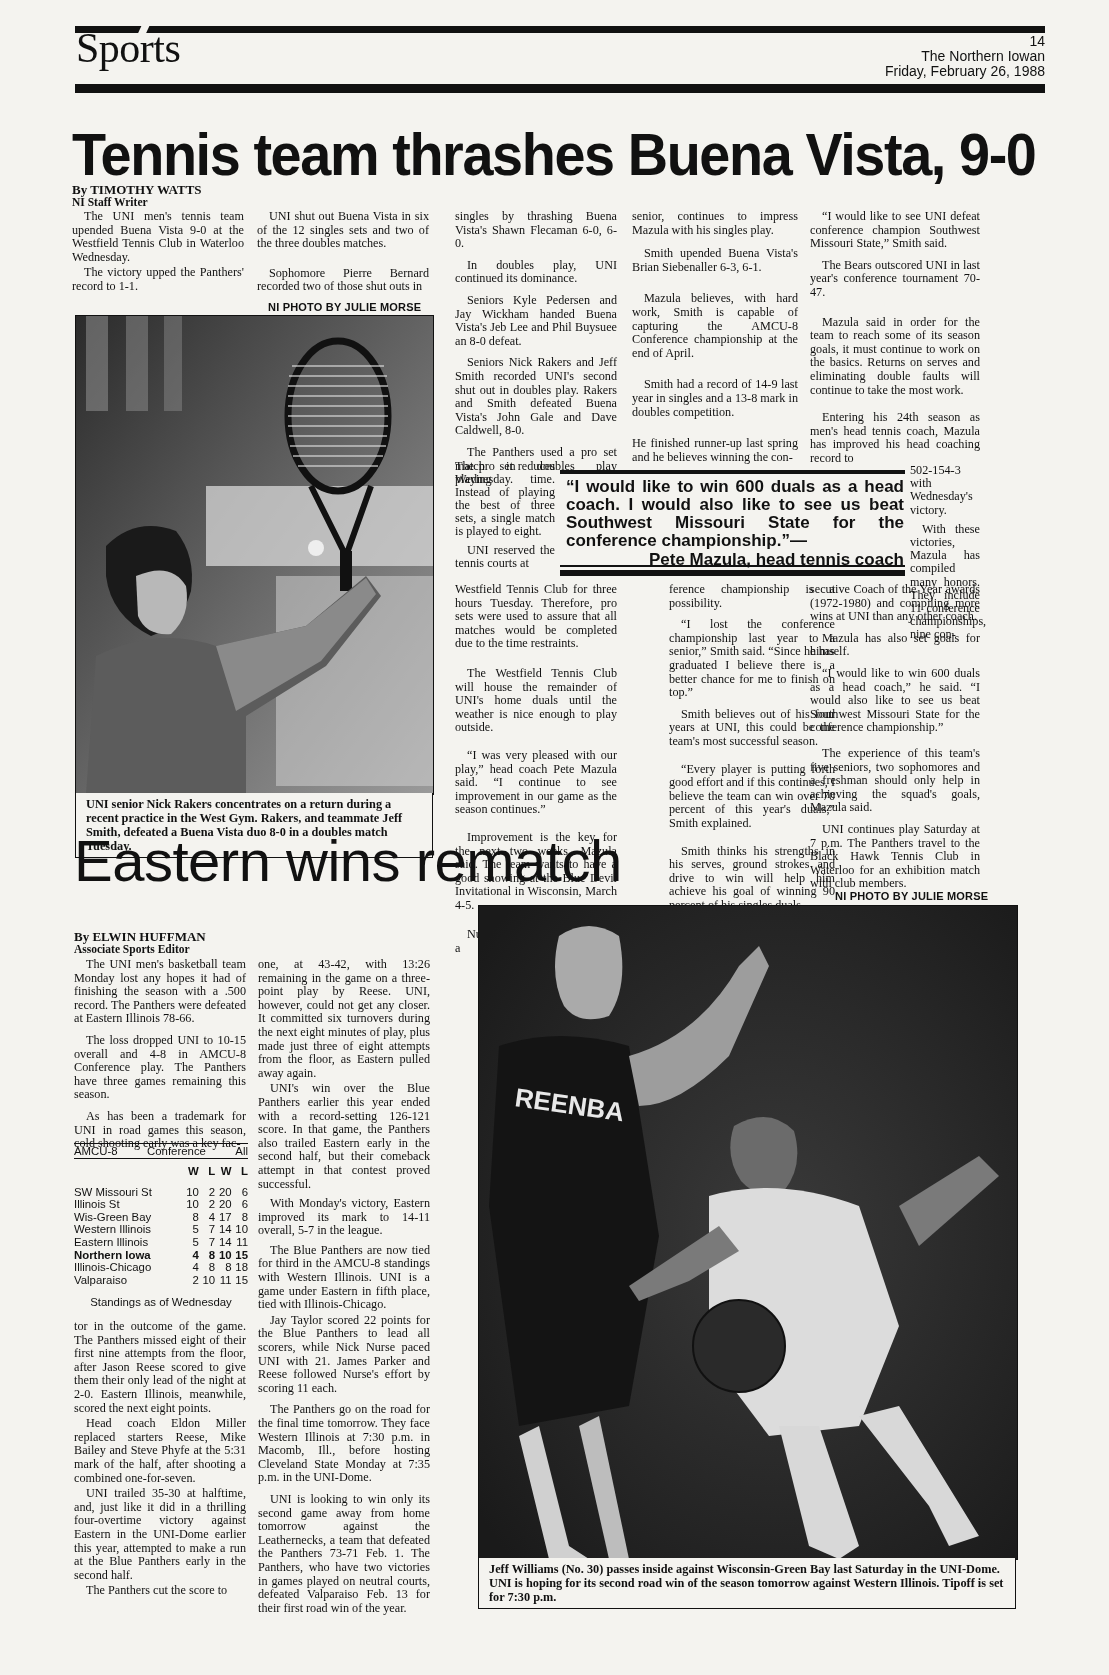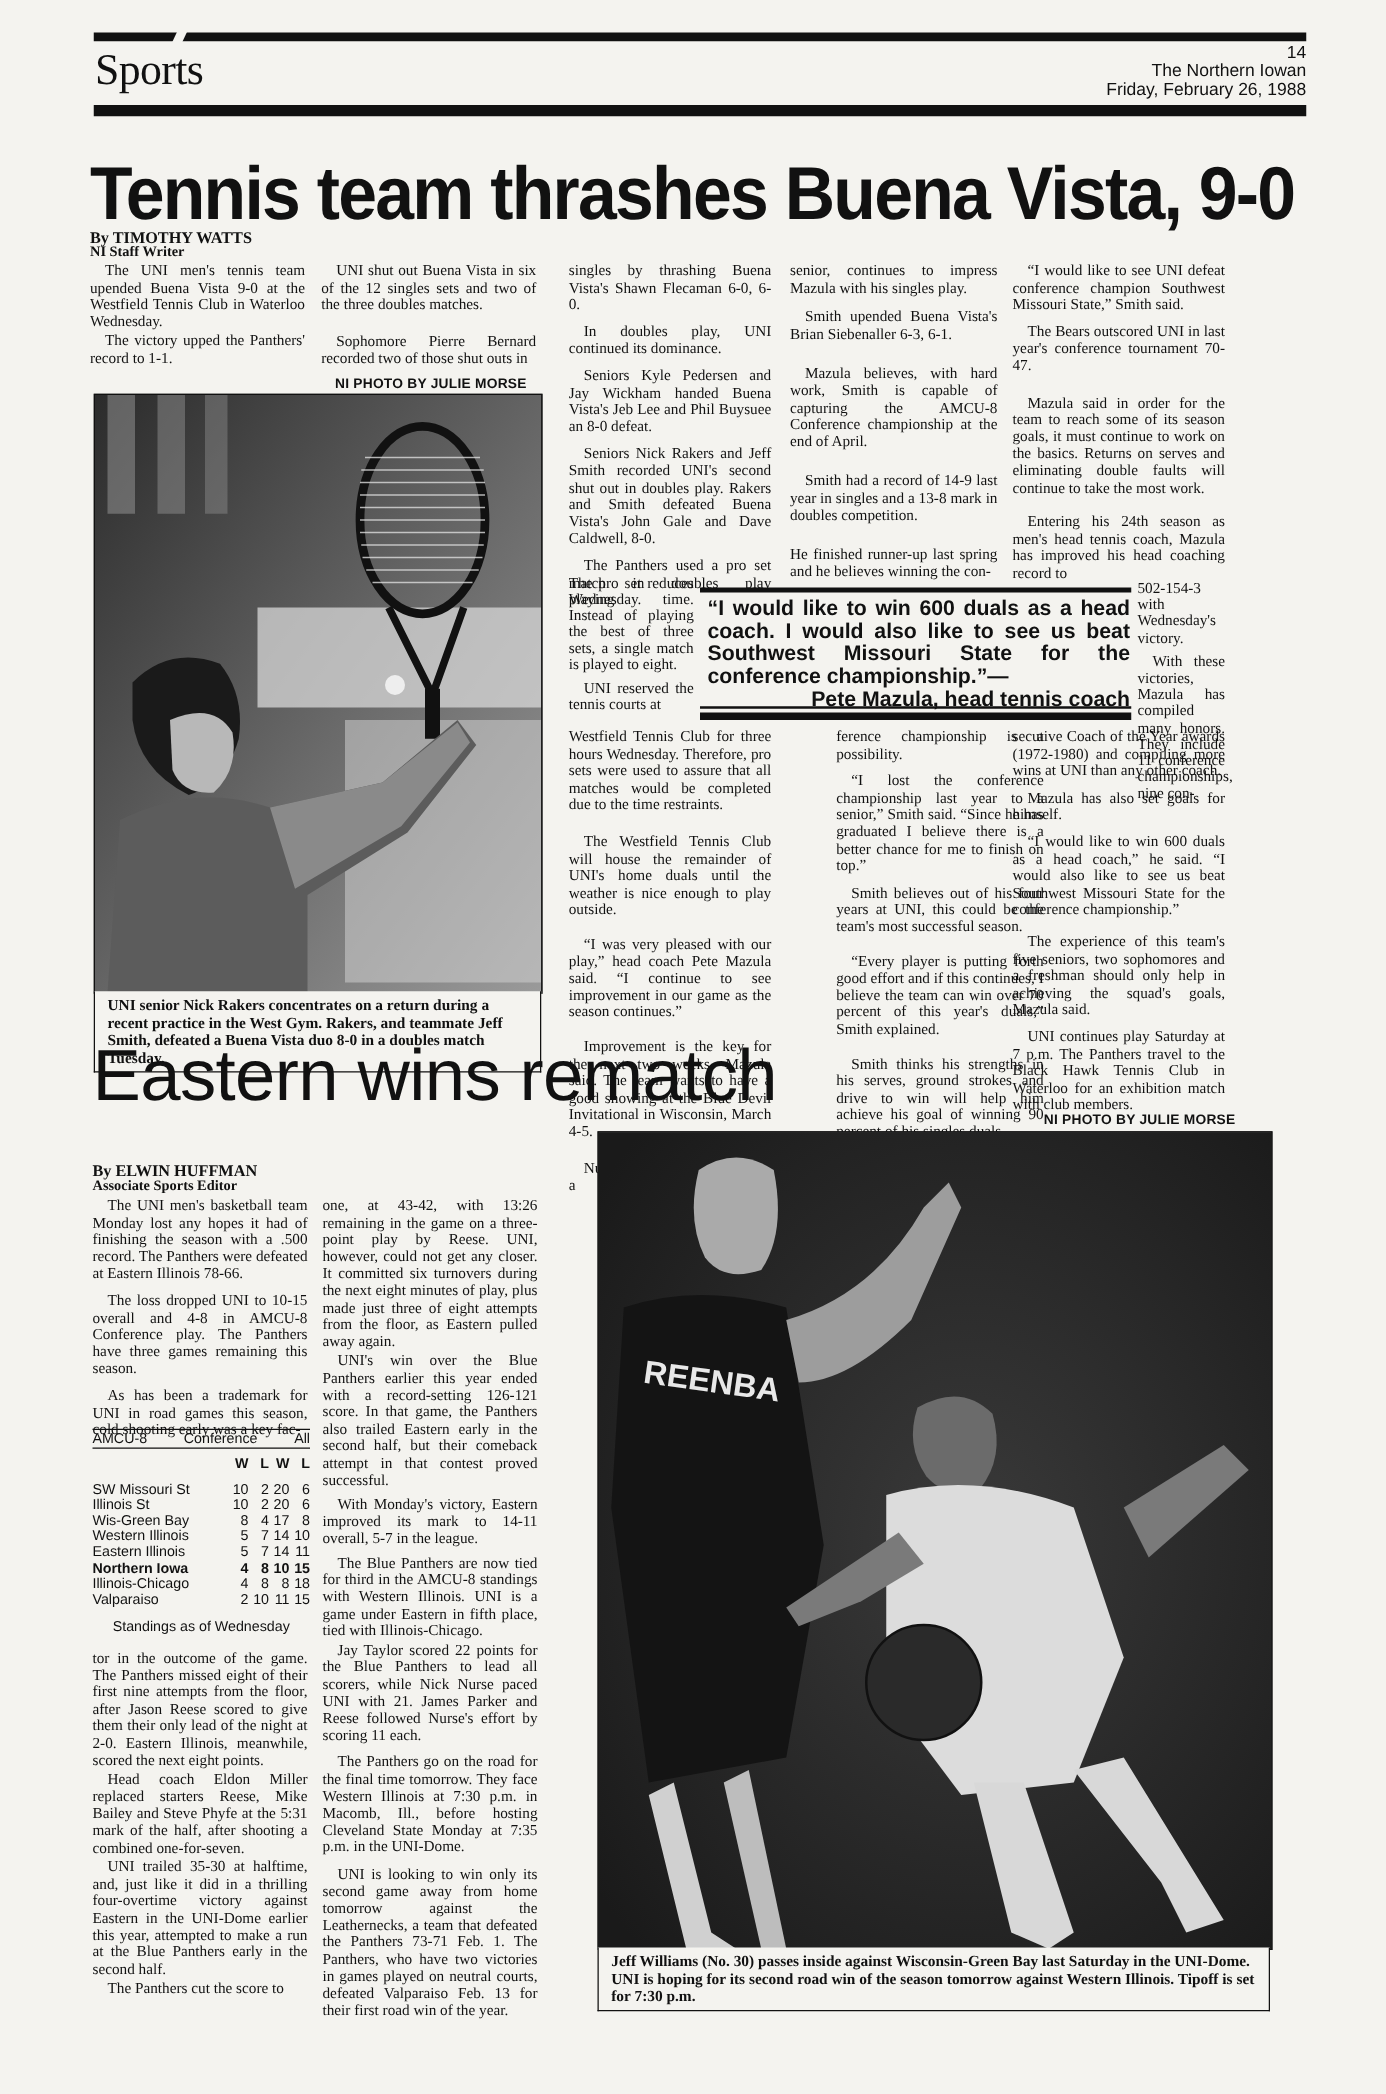--- a/index.html
+++ b/index.html
@@ -6,21 +6,21 @@
   body {
     width: 1109px; height: 1675px; position: relative; overflow: hidden;
     background: #f4f3ef;
     font-family: "Liberation Serif", "DejaVu Serif", serif;
     color: #111;
   }
   .abs { position: absolute; }
   .rule-top { left: 75px; top: 26px; width: 970px; height: 7px; background: #111; }
   .rule-top-gap { left: 140px; top: 22px; width: 8px; height: 14px; background: #f4f3ef; transform: skewX(-25deg); }
   .rule-bottom { left: 75px; top: 84px; width: 970px; height: 9px; background: #111; }
-  .section-label { left: 76px; top: 36px; font-size: 35px; font-family: "Liberation Serif", serif; letter-spacing: -0.5px; }
+  .section-label { left: 76px; top: 24px; font-size: 42px; font-family: "Liberation Serif", serif; letter-spacing: -0.5px; }
   .masthead-right { right: 64px; top: 34px; text-align: right; font-family: "Liberation Sans", sans-serif; font-size: 14px; line-height: 15px; }
   .headline { font-family: "Liberation Sans", sans-serif; font-weight: bold; letter-spacing: -1.5px; }
   .h1 { left: 72px; top: 120px; font-size: 60px; transform: scaleX(0.93); transform-origin: left top; white-space: nowrap; }
   .byline { font-size: 13px; font-weight: bold; line-height: 13px; }
   .byline .role { font-size: 11.5px; }
   .col { font-size: 12.2px; line-height: 13.6px; text-align: justify; }
   .col p { margin: 0 0 8px 0; text-indent: 12px; }
   .credit { font-family: "Liberation Sans", sans-serif; font-weight: bold; font-size: 11px; letter-spacing: 0.2px; }
   .photo { background: #3a3a3a; overflow: hidden; border: 1px solid #111; }
   .caption { border: 1px solid #111; border-top: none; background: #f4f3ef; font-weight: bold; font-size: 12.3px; line-height: 14px; padding: 4px 10px; }
@@ -108,21 +108,21 @@
   <p>In doubles play, UNI continued its dominance.</p>
   <p>Seniors Kyle Pedersen and Jay Wickham handed Buena Vista's Jeb Lee and Phil Buysuee an 8-0 defeat.</p>
   <p>Seniors Nick Rakers and Jeff Smith recorded UNI's second shut out in doubles play. Rakers and Smith defeated Buena Vista's John Gale and Dave Caldwell, 8-0.</p>
   <p style="margin-bottom:0">The Panthers used a pro set match in doubles play Wednesday.</p>
 </div>
 <div class="abs col" style="left:455px; top:460px; width:100px; line-height:13px;">
   <p style="text-indent:0; margin-bottom:6px;">The pro set reduces playing time. Instead of playing the best of three sets, a single match is played to eight.</p>
   <p style="margin:0">UNI reserved the tennis courts at</p>
 </div>
 <div class="abs col" style="left:455px; top:583px; width:162px;">
-  <p style="text-indent:0; margin-bottom:16px">Westfield Tennis Club for three hours Wednesday. Therefore, pro sets were used to assure that all matches would be completed due to the time restraints.</p>
+  <p style="text-indent:0; margin-bottom:16px">Westfield Tennis Club for three hours Tuesday. Therefore, pro sets were used to assure that all matches would be completed due to the time restraints.</p>
   <p style="margin-bottom:14px">The Westfield Tennis Club will house the remainder of UNI's home duals until the weather is nice enough to play outside.</p>
   <p style="margin-bottom:14px">“I was very pleased with our play,” head coach Pete Mazula said. “I continue to see improvement in our game as the season continues.”</p>
   <p style="margin-bottom:16px">Improvement is the key for the next two weeks, Mazula said. The team wants to have a good showing at the Blue Devil Invitational in Wisconsin, March 4-5.</p>
   <p>Number one seed Jeff Smith, a</p>
 </div>
 
 <div class="abs col" style="left:632px; top:210px; width:166px;">
   <p style="text-indent:0; margin-bottom:10px">senior, continues to impress Mazula with his singles play.</p>
   <p style="margin-bottom:18px">Smith upended Buena Vista's Brian Siebenaller 6-3, 6-1.</p>
   <p style="margin-bottom:18px">Mazula believes, with hard work, Smith is capable of capturing the AMCU-8 Conference championship at the end of April.</p>

